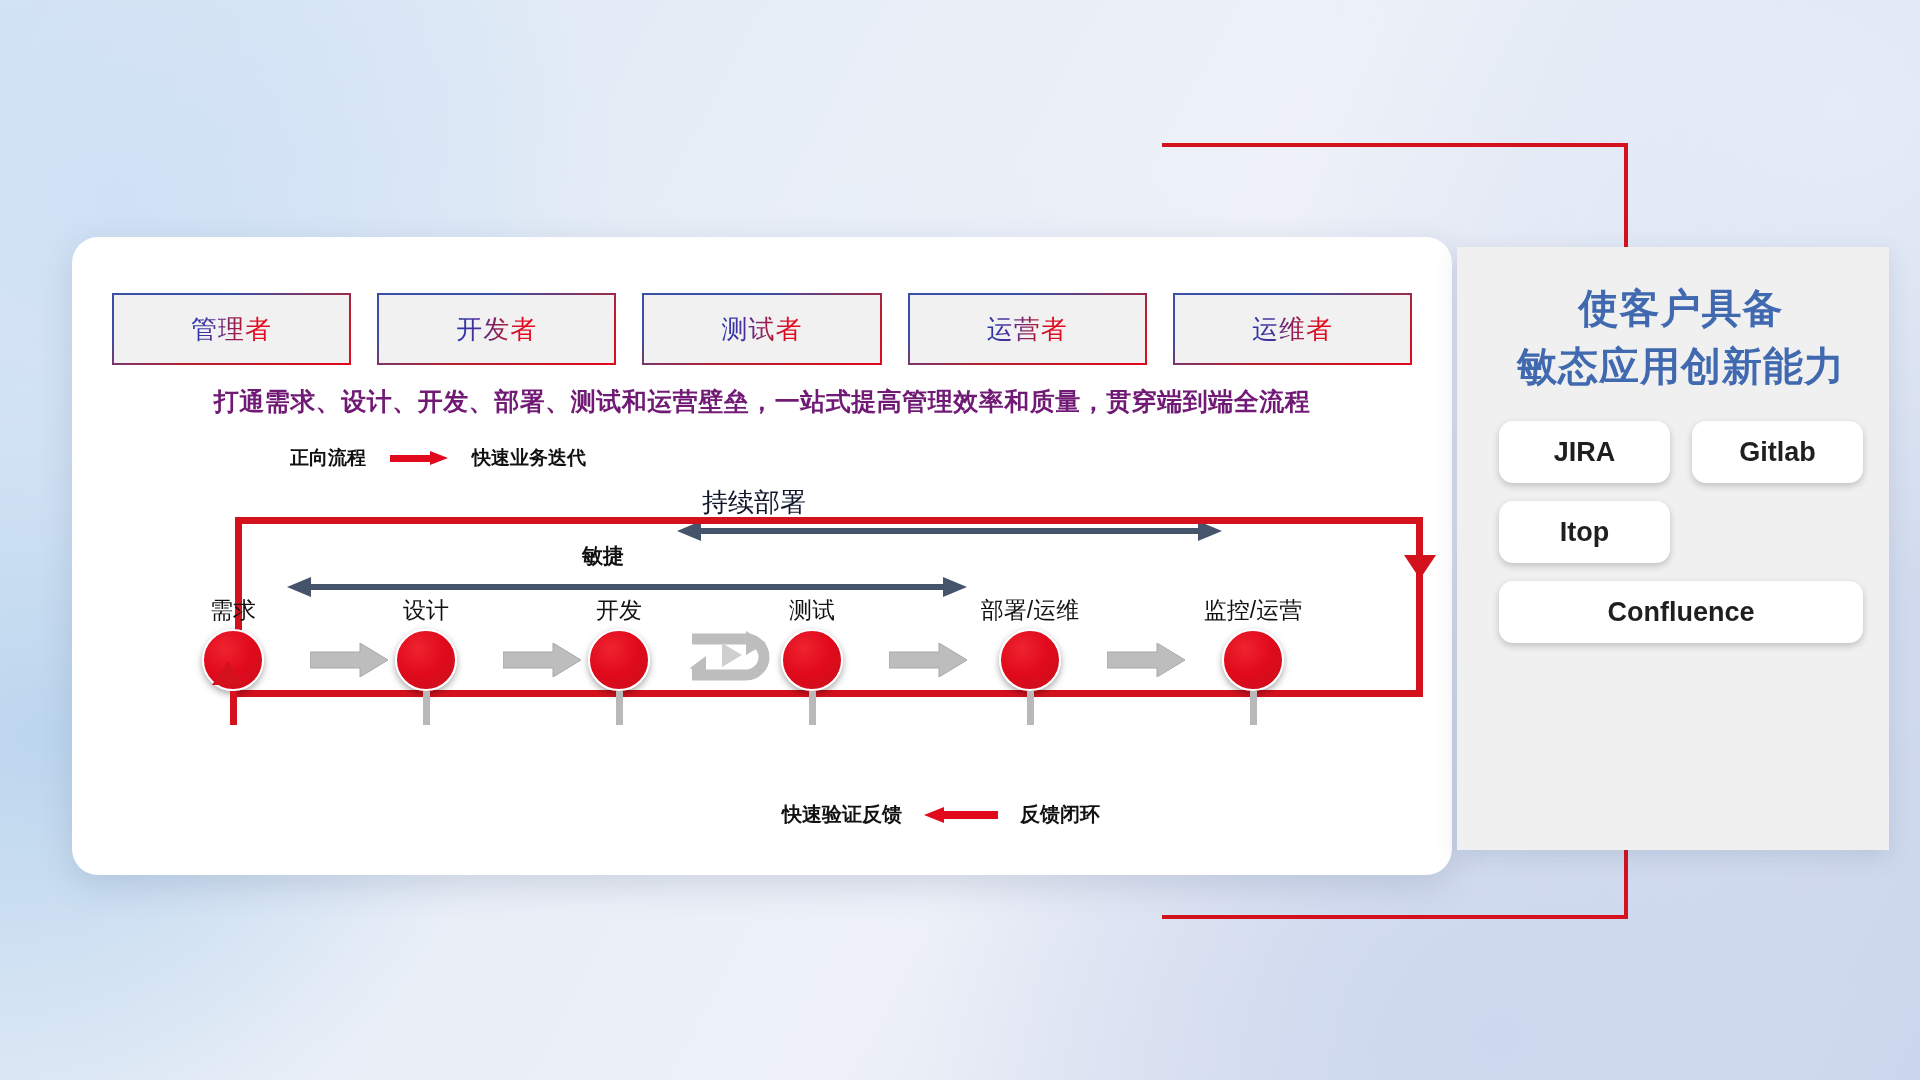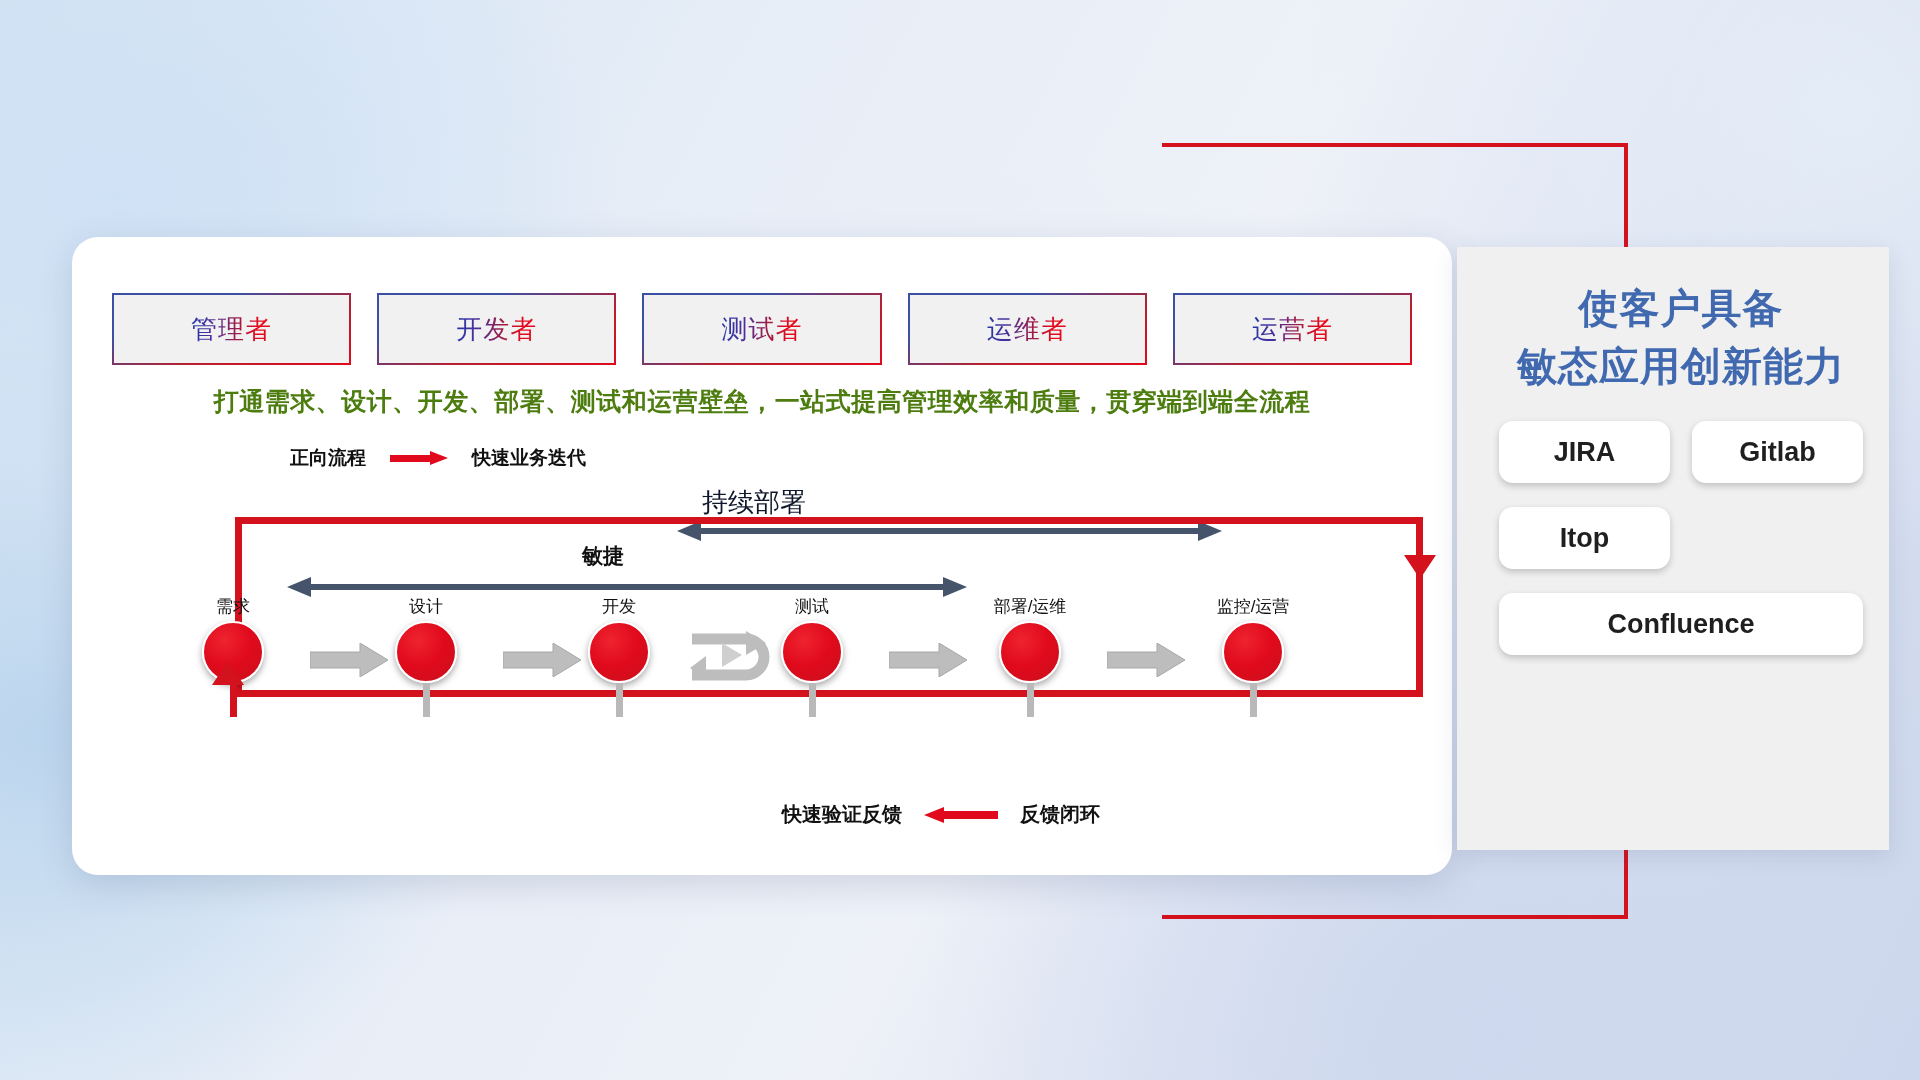--- a/index.html
+++ b/index.html
@@ -84,21 +84,21 @@
 
   
   #tagline {
     position: absolute;
     left: 0;
     top: 148px;
     width: 1380px;
     text-align: center;
     font-size: 25px;
     font-weight: bold;
-    color: #4d7c0f;
+    color: #701a75;
     letter-spacing: 0.5px;
   }
 
   
   #legend-forward {
     position: absolute;
     left: 218px;
     top: 208px;
     display: flex;
     align-items: center;
@@ -163,21 +163,21 @@
 
   
   #pipeline {
     position: absolute;
     left: 46px; top: 358px;
     width: 1300px; height: 140px;
     z-index: 5;
   }
   .node { position: absolute; text-align: center; }
   .node-label {
-    font-size: 17px; color: #111; white-space: nowrap;
+    font-size: 23px; color: #111; white-space: nowrap;
     margin-bottom: 3px; font-weight: 400;
   }
   .node-dot {
     width: 62px; height: 62px; border-radius: 50%;
     background: radial-gradient(circle at 36% 30%, #ef2330 0%, #e00a1c 48%, #c8101c 100%);
     border: 2px solid #ffffff;
     box-shadow: 0 3px 7px rgba(0,0,0,0.35);
     margin: 0 auto;
   }
   .node-stem {
@@ -223,21 +223,21 @@
     line-height: 1.45;
     letter-spacing: 1px;
   }
   .sidebar-title-line.l1 { font-size: 40px; }
   .sidebar-title-line.l2 { font-size: 40px; }
 
   #tools-grid {
     margin-top: 26px;
     display: flex;
     flex-wrap: wrap;
-    gap: 24px 22px;
+    gap: 18px 22px;
   }
   .tool-chip {
     background: #ffffff;
     border-radius: 14px;
     box-shadow: 0 3px 7px rgba(0,0,0,0.20);
     height: 62px;
     display: flex;
     align-items: center;
     justify-content: center;
     font-size: 27px;
@@ -260,24 +260,24 @@
       <div class="role-chip">
         <span class="role-label">管理者</span>
       </div>
       <div class="role-chip">
         <span class="role-label">开发者</span>
       </div>
       <div class="role-chip">
         <span class="role-label">测试者</span>
       </div>
       <div class="role-chip">
+        <span class="role-label">运营者</span>
+      </div>
+      <div class="role-chip">
         <span class="role-label">运维者</span>
-      </div>
-      <div class="role-chip">
-        <span class="role-label">运营者</span>
       </div>
     </div>
 
     <div id="tagline">打通需求、设计、开发、部署、测试和运营壁垒，一站式提高管理效率和质量，贯穿端到端全流程</div>
 
     <div id="legend-forward">
       <span>正向流程</span>
       <span class="red-arrow-right"></span>
       <span>快速业务迭代</span>
     </div>

